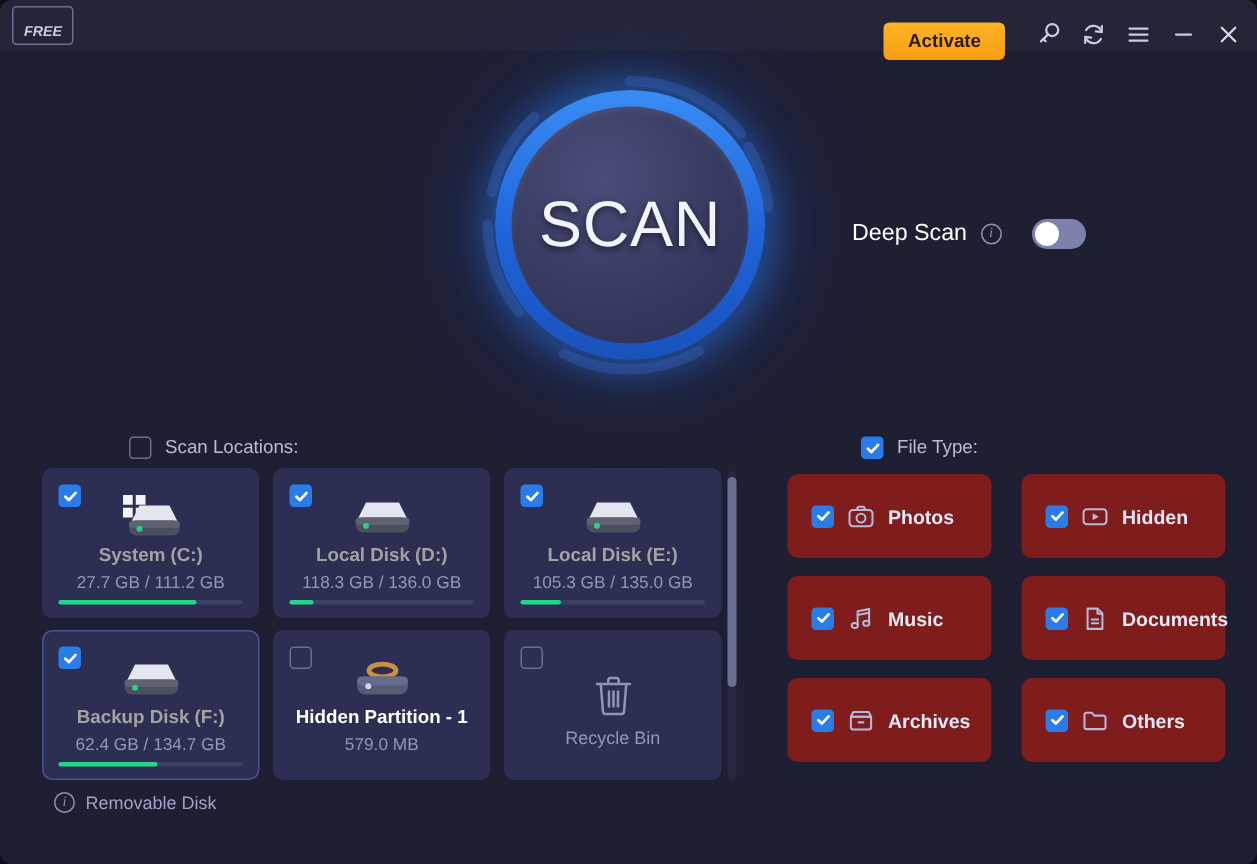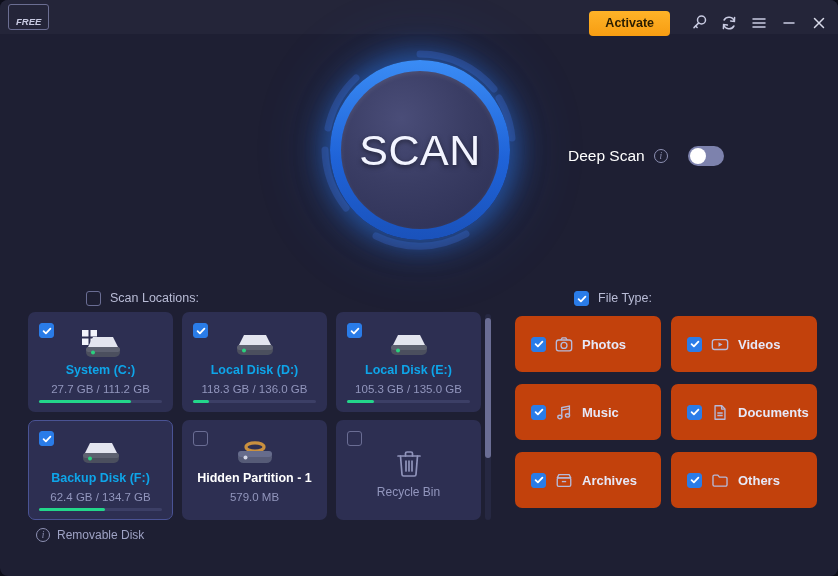--- a/index.html
+++ b/index.html
@@ -32,21 +32,21 @@
   .free-badge {
     margin-left: 8px;
     padding: 11px 7px 2px 7px;
     border: 1px solid #6b6e92;
     border-radius: 3px;
     font-size: 9.5px; font-weight: bold; font-style: italic;
     color: #c9cbe2;
     line-height: 1.25;
   }
   .tb-right {
-    margin-left: auto; display: flex; align-items: center;
+    margin-left: auto; display: flex; align-items: flex-end;
     height: 34px; padding-right: 4px; margin-top: 12px;
   }
   .activate-btn {
     background: linear-gradient(180deg,#ffb328 0%,#f79d12 100%);
     color: #2a1d00;
     font-size: 12.5px; font-weight: bold;
     border: none; border-radius: 4px;
     padding: 5px 16px 6px 16px;
     cursor: pointer;
     margin-right: 14px;
@@ -161,21 +161,21 @@
   }
   .disk-card.selected { border-color: #4a5394; }
   .disk-card .cb { position: absolute; left: 10px; top: 10px; }
   .disk-icon {
     position: absolute; left: 0; right: 0; top: 14px;
     height: 36px; display: flex; align-items: center; justify-content: center;
   }
   .disk-name {
     position: absolute; left: 0; right: 0; top: 50px;
     text-align: center; font-size: 12.5px; font-weight: bold;
-    color: #0ea5e9;
+    color: #a3a3a3;
   }
   .disk-name.dim { color: #ffffff; font-weight: bold; }
   .disk-size {
     position: absolute; left: 0; right: 0; top: 70px;
     text-align: center; font-size: 11.5px; color: #9296bd;
   }
   .bar-track {
     position: absolute; left: 10px; right: 10px; bottom: 8px;
     height: 3px; border-radius: 2px; background: #3c3f66;
   }
@@ -205,25 +205,26 @@
 
   
   .ft-grid {
     position: absolute; left: 515px; top: 316px;
     display: grid;
     grid-template-columns: 146px 146px;
     gap: 12px 10px;
   }
   .ft-card {
     height: 56px;
-    background: #c2410c;
+    background: #7f1d1d;
     border-radius: 7px;
     display: flex; align-items: center;
     padding-left: 16px; gap: 9px;
     cursor: pointer;
+    margin-left: 10px;
   }
   .ft-label { font-size: 13px; font-weight: bold; color: #e6e8f8; }
   .ft-ico { width: 18px; height: 18px; display: flex; align-items: center; justify-content: center; }
 
   
   .footer {
     position: absolute; left: 36px; top: 528px;
     display: flex; align-items: center; gap: 7px;
     cursor: pointer;
   }
@@ -458,21 +459,21 @@
           <svg width="10" height="10" viewBox="0 0 10 10" fill="none" stroke="#fff" stroke-width="1.8" stroke-linecap="round" stroke-linejoin="round">
             <path d="M1.6 5.2 L3.9 7.4 L8.4 2.6"></path>
           </svg>
         </div>
         <div class="ft-ico">
           <svg width="19" height="19" viewBox="0 0 20 20" fill="none" stroke="#b6bada" stroke-width="1.5">
             <rect x="1.5" y="4.5" width="17" height="11" rx="2.5"></rect>
             <path d="M8.3 7.4 L12.8 10 L8.3 12.6 Z" fill="#b6bada" stroke="none"></path>
           </svg>
         </div>
-        <div class="ft-label">Videos</div>
+        <div class="ft-label">Hidden</div>
       </div>
       <div class="ft-card">
         <div class="cb checked">
           <svg width="10" height="10" viewBox="0 0 10 10" fill="none" stroke="#fff" stroke-width="1.8" stroke-linecap="round" stroke-linejoin="round">
             <path d="M1.6 5.2 L3.9 7.4 L8.4 2.6"></path>
           </svg>
         </div>
         <div class="ft-ico">
           <svg width="19" height="19" viewBox="0 0 20 20" fill="none" stroke="#b6bada" stroke-width="1.5" stroke-linecap="round">
             <path d="M7.5 14.5 V4.5 L16 2.8 V12.8"></path>

